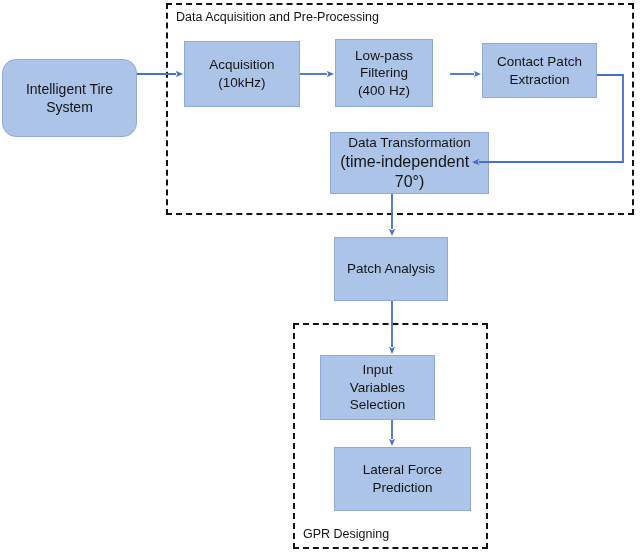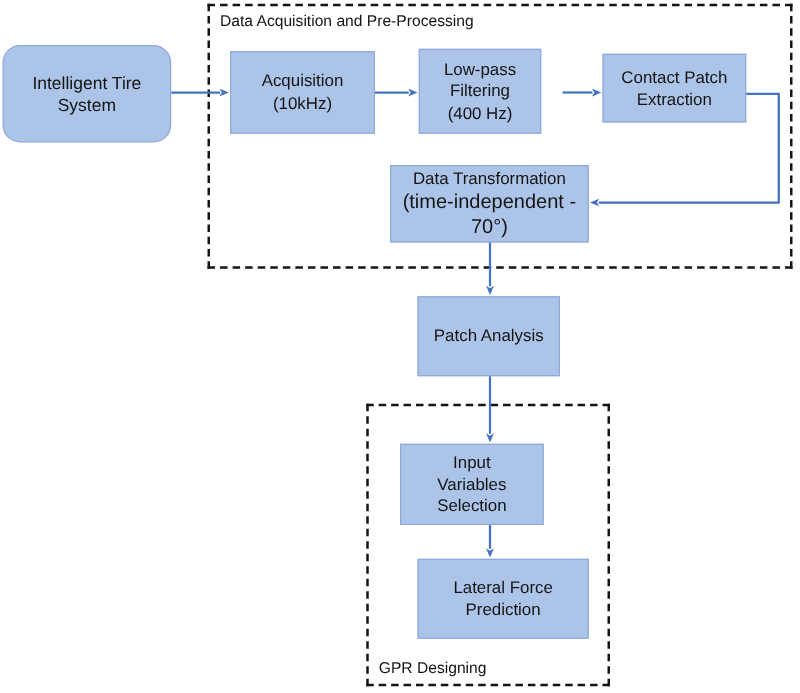--- a/index.html
+++ b/index.html
@@ -46,21 +46,21 @@
     align-items: center;
     justify-content: center;
     text-align: center;
     z-index: 2;
   }
   .node-label {
     font-size: 13.5px;
     line-height: 1.3;
     white-space: pre-line;
   }
-  .node.rounded { border-radius: 14px; }
+  .node.rounded { border-radius: 14px; margin-top: 23px; }
   .node.rounded .node-label { font-size: 14px; }
   .node-sublabel {
     font-size: 16px;
     line-height: 1.25;
     white-space: pre-line;
   }
   .connector-layer {
     position: absolute;
     left: 0; top: 0;
     width: 640px;
@@ -102,21 +102,21 @@
     <span class="node-label">Low-pass
 Filtering
 (400 Hz)</span>
   </div>
 
   <div class="node" style="left:482px; top:43px; width:115px; height:55px;">
     <span class="node-label">Contact Patch
 Extraction</span>
   </div>
 
-  <div class="node" style="left:312px; top:132px; width:159px; height:62px;">
+  <div class="node" style="left:330px; top:132px; width:159px; height:62px;">
     <span class="node-label">Data Transformation</span>
     <span class="node-sublabel">(time-independent - 70°)</span>
   </div>
 
   <div class="node" style="left:334px; top:237px; width:114px; height:64px;">
     <span class="node-label">Patch Analysis</span>
   </div>
 
   <div class="node" style="left:320px; top:355px; width:115px; height:65px;">
     <span class="node-label">Input

